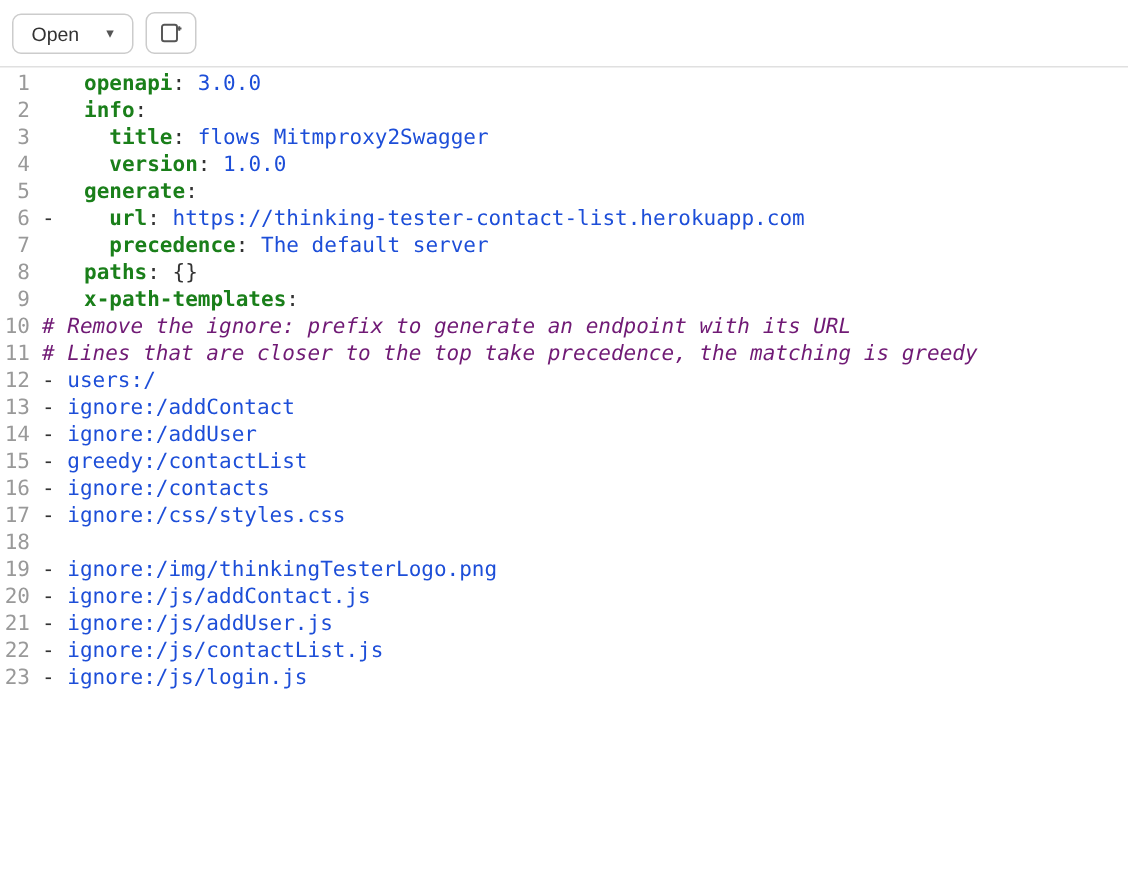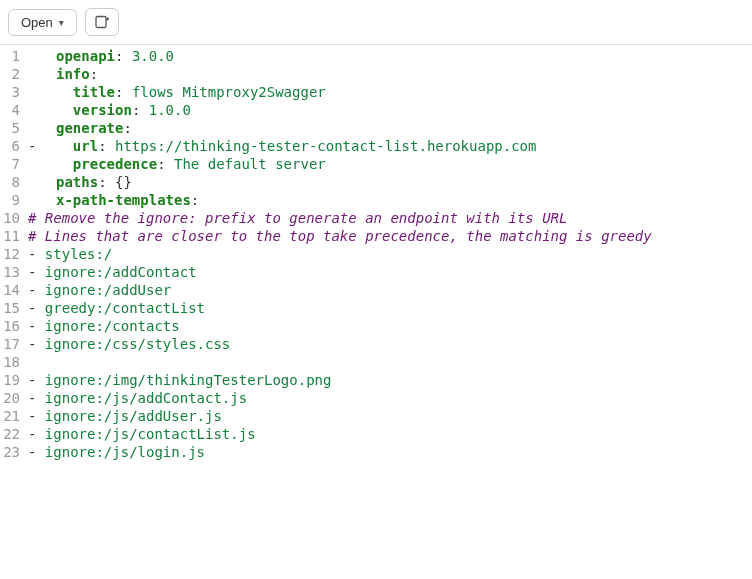--- a/index.html
+++ b/index.html
@@ -1,28 +1,28 @@
 <!DOCTYPE html>
 <html><head>
   <meta charset="utf-8">
   <style>
     * { margin: 0; padding: 0; box-sizing: border-box; }
     body { font-family: -apple-system, BlinkMacSystemFont, "Segoe UI", sans-serif; font-size: 13px; background: #fff; width: 752px; height: 579px; overflow: hidden; }
     .toolbar { padding: 8px; border-bottom: 1px solid #e0e0e0; display: flex; gap: 8px; align-items: center; }
-    .btn { background: #fff; border: 1px solid #ccc; border-radius: 6px; padding: 5px 12px; font-size: 13px; cursor: pointer; display: inline-flex; align-items: center; gap: 6px; color: #333; }
+    .btn { background: #fff; border: 1px solid #ccc; border-radius: 6px; padding: 5px 12px; font-size: 13px; cursor: pointer; display: inline-flex; align-items: center; gap: 18px; color: #333; }
     .icon-btn { background: #fff; border: 1px solid #ccc; border-radius: 6px; padding: 5px 8px; cursor: pointer; display: inline-flex; align-items: center; justify-content: center; }
     .chevron { font-size: 10px; color: #555; }
     .editor { font-family: "Menlo", "Consolas", "DejaVu Sans Mono", monospace; font-size: 14px; line-height: 18px; padding-top: 2px; }
     .line { display: flex; white-space: pre; }
     .line.current { background: #f7f7f2; }
     .gutter { width: 24px; text-align: right; color: #999; padding-right: 4px; user-select: none; flex-shrink: 0; }
     .code { padding-left: 4px; }
     .tok-key { color: #1a7f1a; font-weight: bold; margin-left: 28px; }
     .tok-colon { color: #333; }
-    .tok-str { color: #15803d; }
+    .tok-str { color: #1d4ed8; }
     .tok-dash { color: #333; }
     .tok-brace { color: #333; }
     .tok-comment { color: #701a75; font-style: italic; }
     .tok-plain { color: #333; }
   </style>
 </head>
 <body>
 
 <div class="toolbar">
   <button class="btn">
@@ -43,21 +43,21 @@
     <div class="line"><span class="gutter">2</span><span class="code"><span class="tok-key">info</span><span class="tok-colon">:</span></span></div>
     <div class="line"><span class="gutter">3</span><span class="code"><span class="tok-plain">  </span><span class="tok-key">title</span><span class="tok-colon">: </span><span class="tok-str">flows Mitmproxy2Swagger</span></span></div>
     <div class="line"><span class="gutter">4</span><span class="code"><span class="tok-plain">  </span><span class="tok-key">version</span><span class="tok-colon">: </span><span class="tok-str">1.0.0</span></span></div>
     <div class="line"><span class="gutter">5</span><span class="code"><span class="tok-key">generate</span><span class="tok-colon">:</span></span></div>
     <div class="line"><span class="gutter">6</span><span class="code"><span class="tok-dash">- </span><span class="tok-key">url</span><span class="tok-colon">: </span><span class="tok-str">https://thinking-tester-contact-list.herokuapp.com</span></span></div>
     <div class="line"><span class="gutter">7</span><span class="code"><span class="tok-plain">  </span><span class="tok-key">precedence</span><span class="tok-colon">: </span><span class="tok-str">The default server</span></span></div>
     <div class="line"><span class="gutter">8</span><span class="code"><span class="tok-key">paths</span><span class="tok-colon">: </span><span class="tok-brace">{}</span></span></div>
     <div class="line"><span class="gutter">9</span><span class="code"><span class="tok-key">x-path-templates</span><span class="tok-colon">:</span></span></div>
     <div class="line"><span class="gutter">10</span><span class="code"><span class="tok-comment"># Remove the ignore: prefix to generate an endpoint with its URL</span></span></div>
     <div class="line"><span class="gutter">11</span><span class="code"><span class="tok-comment"># Lines that are closer to the top take precedence, the matching is greedy</span></span></div>
-    <div class="line"><span class="gutter">12</span><span class="code"><span class="tok-dash">- </span><span class="tok-str">styles:/</span></span></div>
+    <div class="line"><span class="gutter">12</span><span class="code"><span class="tok-dash">- </span><span class="tok-str">users:/</span></span></div>
     <div class="line"><span class="gutter">13</span><span class="code"><span class="tok-dash">- </span><span class="tok-str">ignore:/addContact</span></span></div>
     <div class="line"><span class="gutter">14</span><span class="code"><span class="tok-dash">- </span><span class="tok-str">ignore:/addUser</span></span></div>
     <div class="line"><span class="gutter">15</span><span class="code"><span class="tok-dash">- </span><span class="tok-str">greedy:/contactList</span></span></div>
     <div class="line"><span class="gutter">16</span><span class="code"><span class="tok-dash">- </span><span class="tok-str">ignore:/contacts</span></span></div>
     <div class="line"><span class="gutter">17</span><span class="code"><span class="tok-dash">- </span><span class="tok-str">ignore:/css/styles.css</span></span></div>
     <div class="line"><span class="gutter">18</span></div>
     <div class="line"><span class="gutter">19</span><span class="code"><span class="tok-dash">- </span><span class="tok-str">ignore:/img/thinkingTesterLogo.png</span></span></div>
     <div class="line"><span class="gutter">20</span><span class="code"><span class="tok-dash">- </span><span class="tok-str">ignore:/js/addContact.js</span></span></div>
     <div class="line"><span class="gutter">21</span><span class="code"><span class="tok-dash">- </span><span class="tok-str">ignore:/js/addUser.js</span></span></div>
     <div class="line"><span class="gutter">22</span><span class="code"><span class="tok-dash">- </span><span class="tok-str">ignore:/js/contactList.js</span></span></div>

